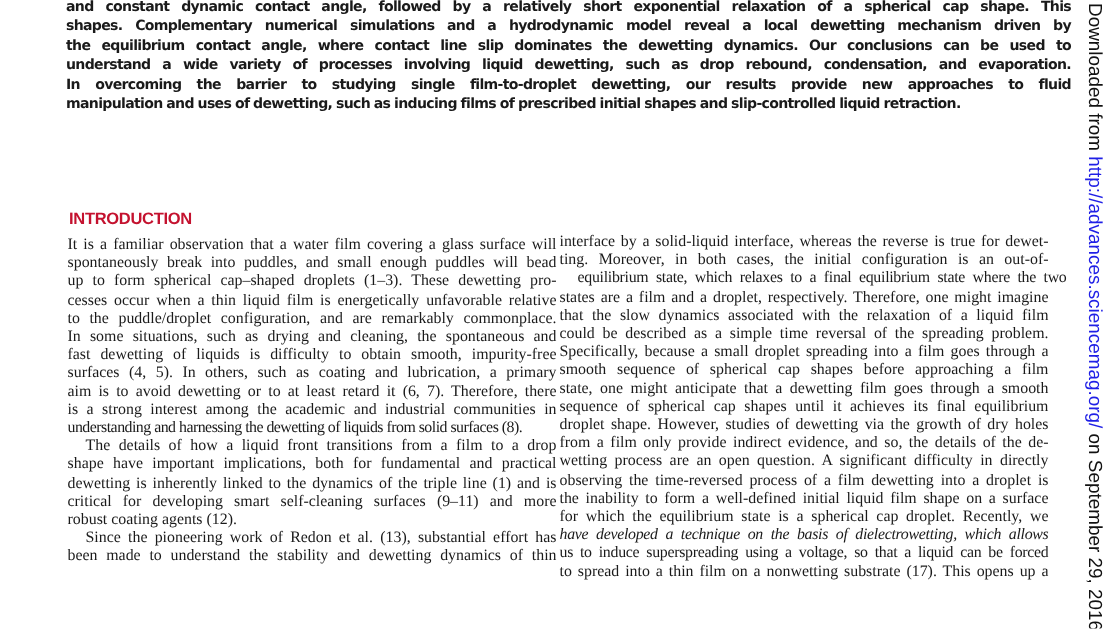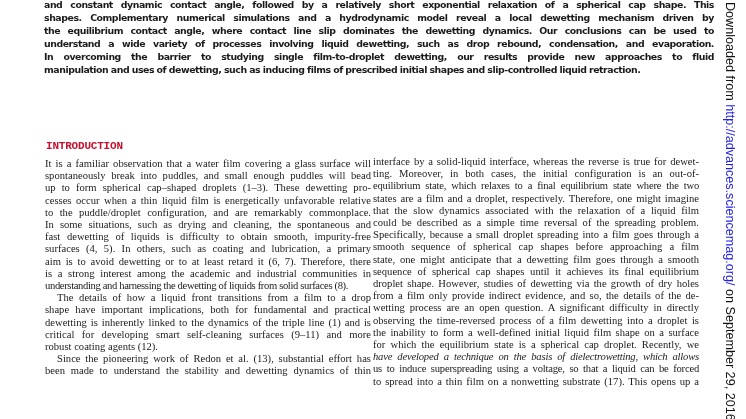--- a/index.html
+++ b/index.html
@@ -6,21 +6,21 @@
     body { width: 746px; height: 419px; overflow: hidden; position: relative; }
     .abstract {
       position: absolute; left: 44px; top: -1px; width: 670px;
       font-family: "DejaVu Sans", sans-serif; font-size: 9.4px; font-weight: bold;
       line-height: 12.9px; color: #1a1a1a; letter-spacing: -0.45px; word-spacing: -0.3px;
     }
     .abstract .line { display: block; white-space: nowrap; text-align: justify; text-align-last: justify; width: 670px; }
     .abstract .line.last { text-align-last: left; }
     .section-heading {
       position: absolute; left: 46px; top: 140px;
-      font-family: Liberation Mono, monospace; font-weight: bold; font-size: 11px;
+      font-family: Liberation Sans, sans-serif; font-weight: bold; font-size: 11px;
       color: #c4122f; letter-spacing: -0.2px;
     }
     .col {
       position: absolute; top: 158px; width: 326px;
       font-family: "Liberation Serif", serif; font-size: 10.6px; line-height: 12.2px; color: #1a1a1a;
     }
     .col-left { left: 45px; }
     .col-right { left: 373px; top: 156px; }
     .col .ln { display: block; white-space: nowrap; text-align: justify; text-align-last: justify; width: 326px; overflow: hidden; }
     .col .ln.end { text-align-last: left; }
@@ -66,21 +66,21 @@
   <span class="ln">dewetting is inherently linked to the dynamics of the triple line (1) and is</span>
   <span class="ln">critical for developing smart self-cleaning surfaces (9–11) and more</span>
   <span class="ln end">robust coating agents (12).</span>
   <span class="ln indent">Since the pioneering work of Redon et al. (13), substantial effort has</span>
   <span class="ln">been made to understand the stability and dewetting dynamics of thin</span>
 </div>
 
 <div class="col col-right">
   <span class="ln">interface by a solid-liquid interface, whereas the reverse is true for dewet-</span>
   <span class="ln">ting. Moreover, in both cases, the initial configuration is an out-of-</span>
-  <span class="ln" style="letter-spacing:-0.2px;">equilibrium state, which relaxes to a final equilibrium state where the two</span>
+  <span class="ln" style="letter-spacing:-0.2px;margin-left:12px;">equilibrium state, which relaxes to a final equilibrium state where the two</span>
   <span class="ln">states are a film and a droplet, respectively. Therefore, one might imagine</span>
   <span class="ln">that the slow dynamics associated with the relaxation of a liquid film</span>
   <span class="ln">could be described as a simple time reversal of the spreading problem.</span>
   <span class="ln">Specifically, because a small droplet spreading into a film goes through a</span>
   <span class="ln">smooth sequence of spherical cap shapes before approaching a film</span>
   <span class="ln">state, one might anticipate that a dewetting film goes through a smooth</span>
   <span class="ln">sequence of spherical cap shapes until it achieves its final equilibrium</span>
   <span class="ln">droplet shape. However, studies of dewetting via the growth of dry holes</span>
   <span class="ln">from a film only provide indirect evidence, and so, the details of the de-</span>
   <span class="ln">wetting process are an open question. A significant difficulty in directly</span>

